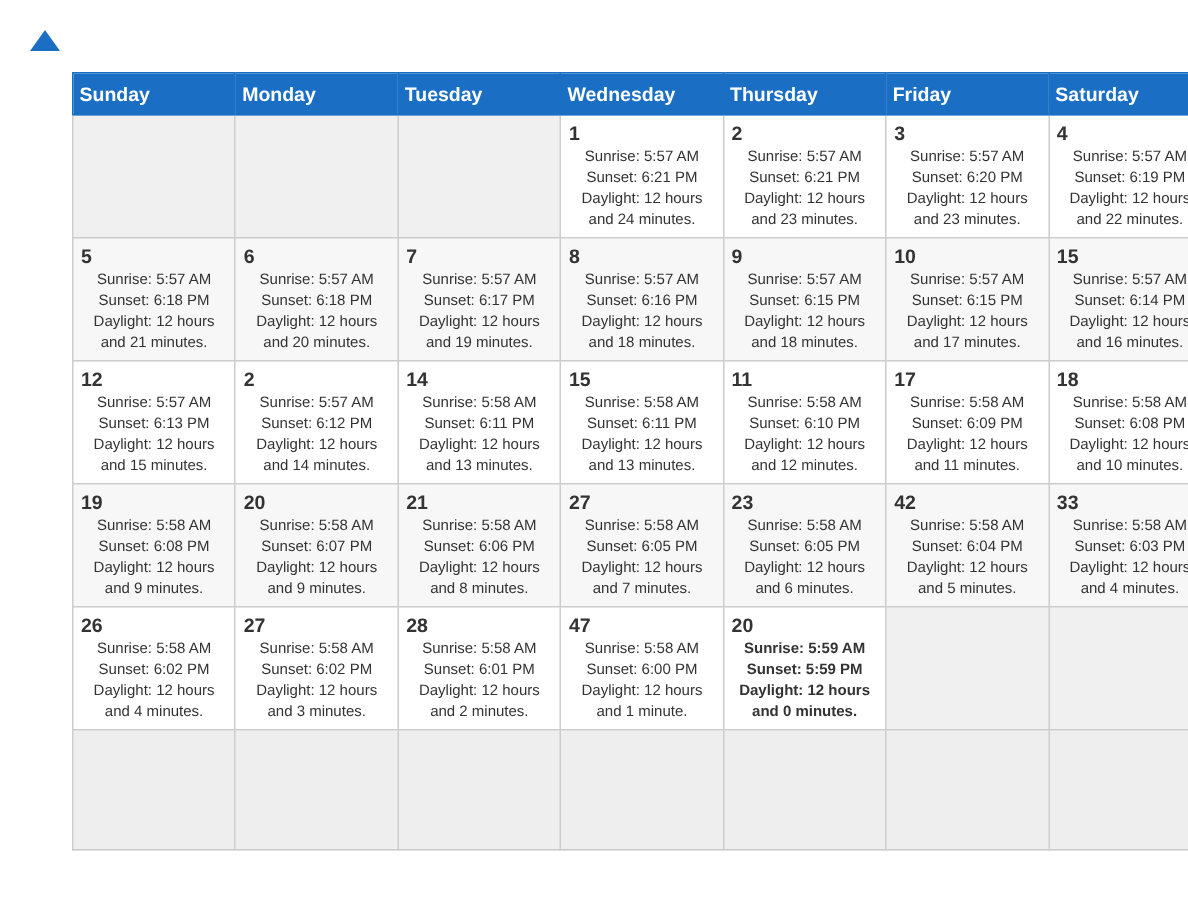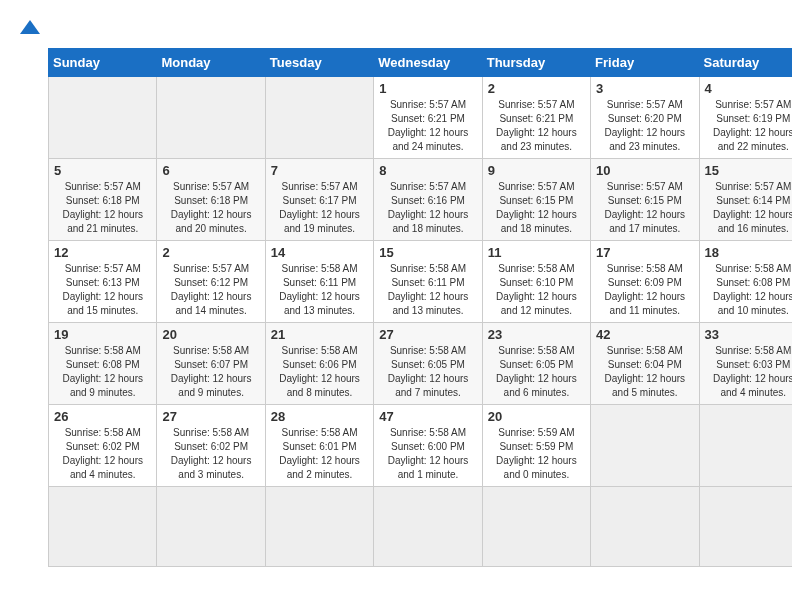--- a/index.html
+++ b/index.html
@@ -336,21 +336,21 @@
         </td>
         <td>
           <span class="day-number">47</span>
           <div class="day-info" style="white-space: pre-line;">Sunrise: 5:58 AM
 Sunset: 6:00 PM
 Daylight: 12 hours
 and 1 minute.</div>
         </td>
         <td>
           <span class="day-number">20</span>
-          <div class="day-info" style="white-space: pre-line;">Sunrise: 5:59 AM
+          <div class="day-info" style="white-space: pre-line; font-weight: bold;">Sunrise: 5:59 AM
 Sunset: 5:59 PM
 Daylight: 12 hours
 and 0 minutes.</div>
         </td>
         <td class="empty"></td>
         <td class="empty"></td>
       </tr>
       <tr class="row-stripe">
         <td class="empty"></td>
         <td class="empty"></td>

